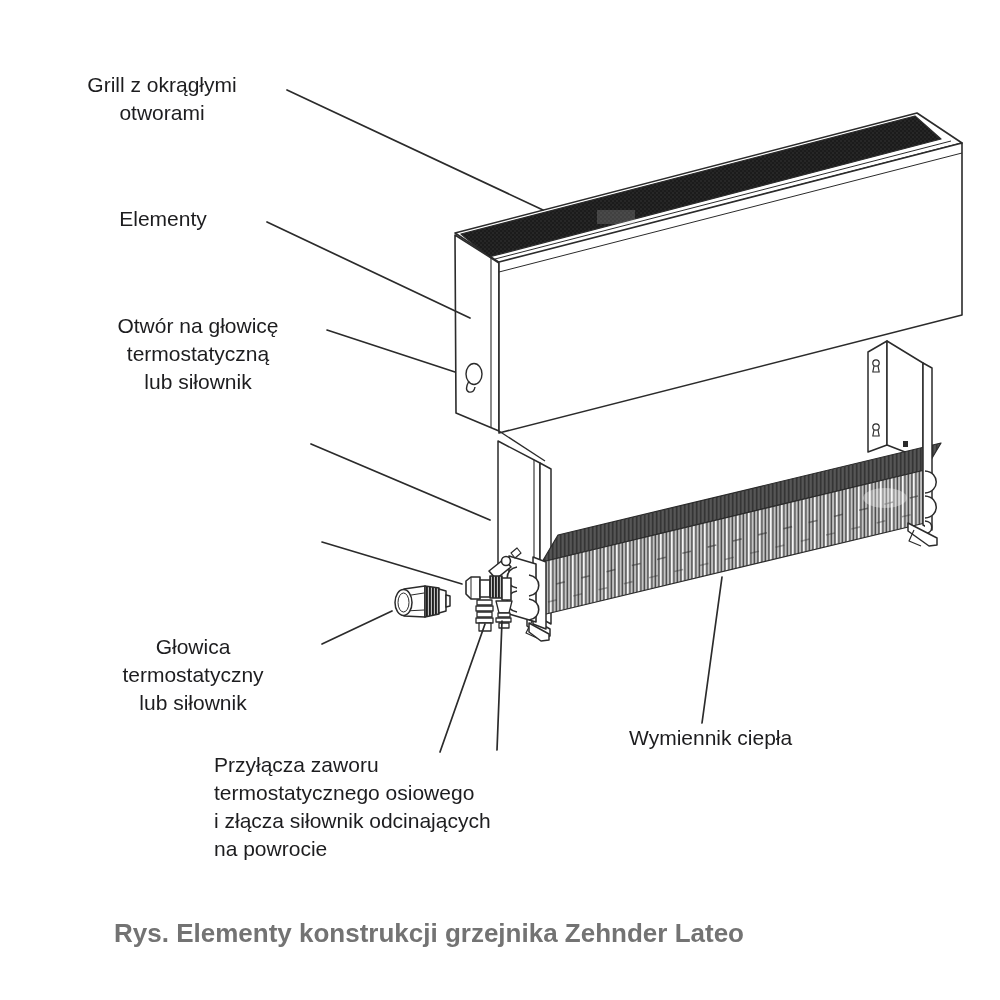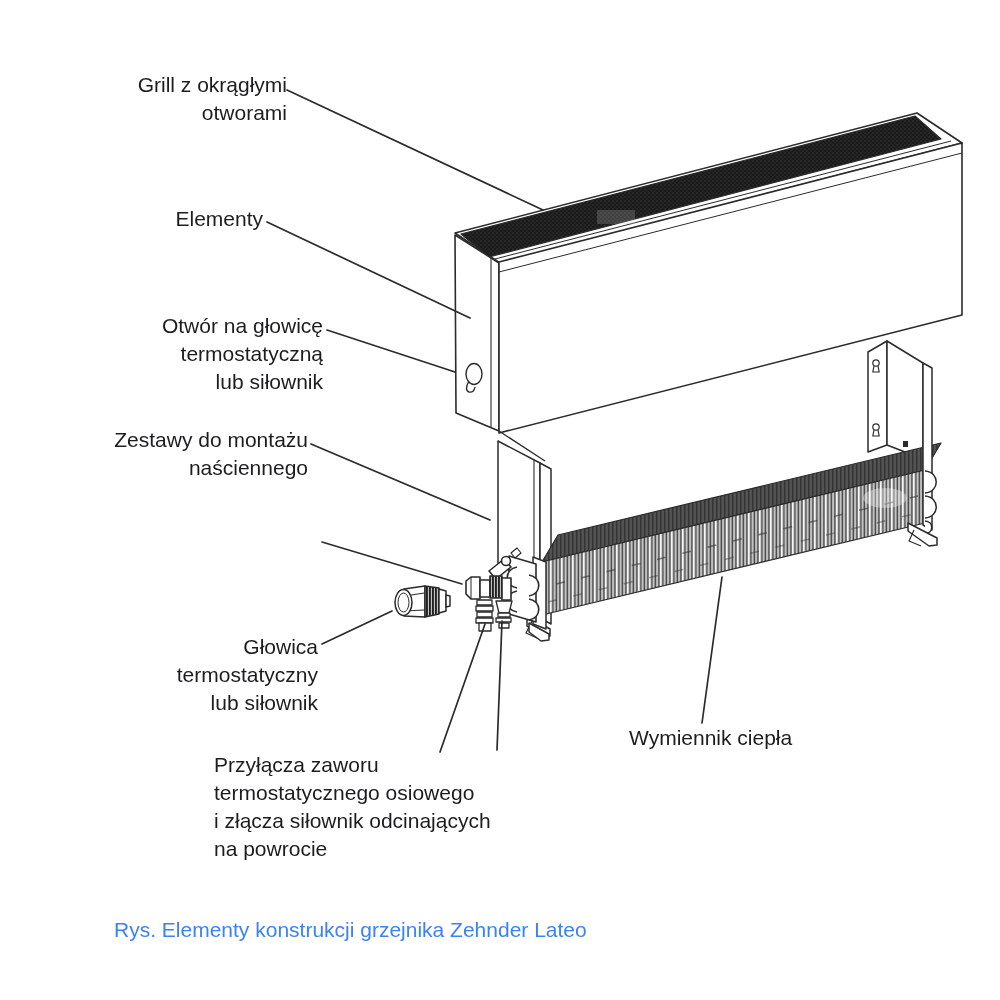--- a/index.html
+++ b/index.html
@@ -1,21 +1,21 @@
 <!DOCTYPE html>
 <html><head>
 <meta charset="utf-8">
 <style>
   html,body{margin:0;padding:0;background:#ffffff;}
   .stage{position:relative;width:1000px;height:1000px;background:#fff;overflow:hidden;
          font-family:"Liberation Sans",sans-serif;color:#1d1d1f;}
   .stage svg{position:absolute;left:0;top:0;}
   .lbl{position:absolute;font-size:21px;line-height:28px;white-space:pre-line;color:#1d1d1f;}
-  .r{text-align:right;}
-  .caption{position:absolute;font-size:21px;color:#3b82f6;}
+  .r{text-align:center;}
+  .caption{position:absolute;font-size:26px;color:#737373;font-weight:bold;}
 </style>
 </head>
 <body>
 
 <div class="stage">
 
 <svg width="1000" height="1000" viewBox="0 0 1000 1000">
   <defs>
     <pattern id="grillDots" width="4" height="4" patternUnits="userSpaceOnUse">
       <rect width="4" height="4" fill="#1b1b1b"></rect>
@@ -159,22 +159,20 @@
 
 <div class="lbl r" style="left:37px;top:71px;width:250px;">Grill z okrągłymi
 otworami</div>
 
 <div class="lbl r" style="left:63px;top:205px;width:200px;">Elementy</div>
 
 <div class="lbl r" style="left:73px;top:312px;width:250px;">Otwór na głowicę
 termostatyczną
 lub siłownik</div>
 
-<div class="lbl r" style="left:58px;top:426px;width:250px;">Zestawy do montażu
-naściennego</div>
 
 
 <div class="lbl r" style="left:68px;top:633px;width:250px;">Głowica
 termostatyczny
 lub siłownik</div>
 
 <div class="lbl" style="left:214px;top:751px;width:390px;">Przyłącza zaworu
 termostatycznego osiowego
 i złącza siłownik odcinających
 na powrocie</div>

